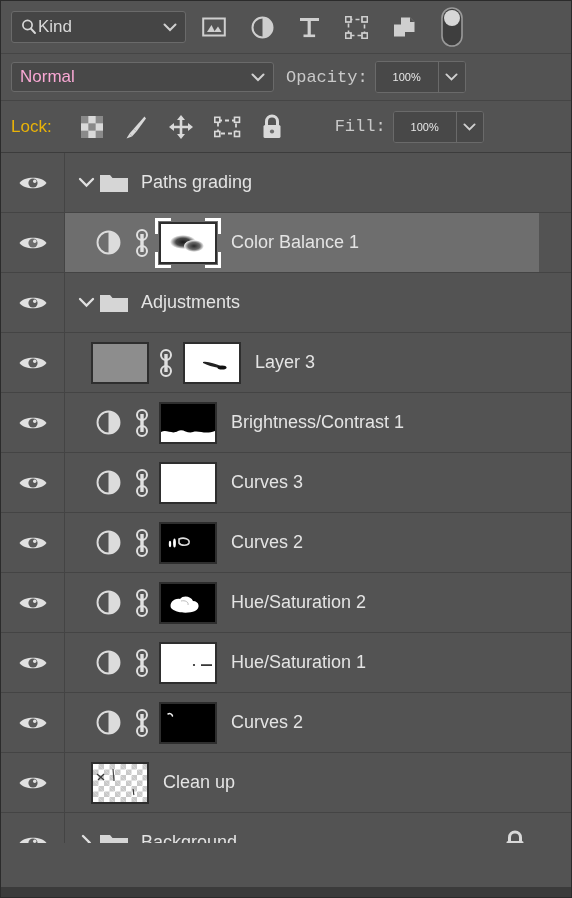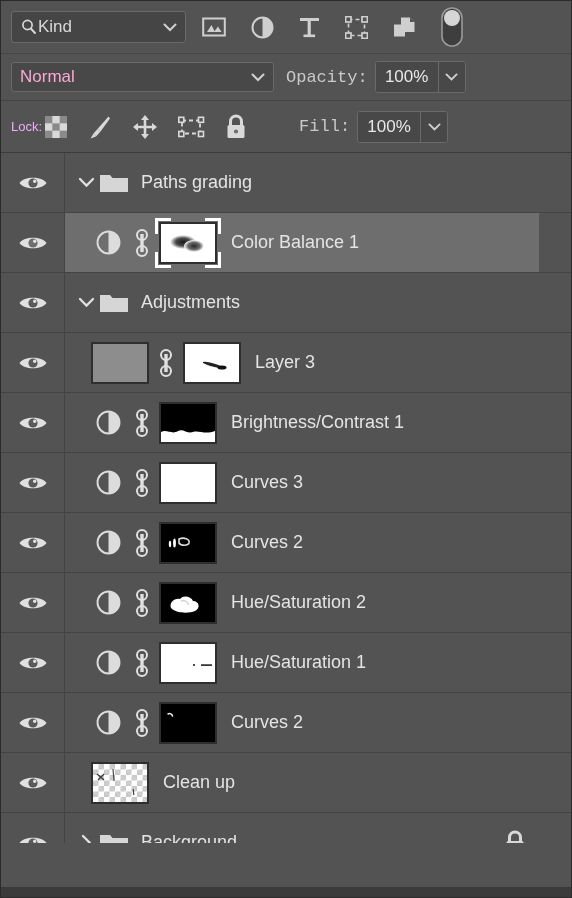--- a/index.html
+++ b/index.html
@@ -145,21 +145,21 @@
     border-radius: 3px;
     overflow: hidden;
     background: #484848;
   }
   .numbox .nval {
     width: 62px;
     display: flex;
     align-items: center;
     justify-content: center;
     color: #e8e8e8;
-    font-size: 17px;
+    font-size: 11px;
     background: #484848;
     cursor: text;
   }
   .numbox .nstep {
     width: 26px;
     display: flex;
     align-items: center;
     justify-content: center;
     border-left: 1px solid #6a6a6a;
     background: #484848;
@@ -170,23 +170,23 @@
   .lockrow {
     height: 52px;
     background: #535353;
     display: flex;
     align-items: center;
     padding: 0 10px;
     border-bottom: 1px solid #3c3c3c;
     box-sizing: border-box;
   }
   .lockrow .locklabel {
-    color: #f0abfc;
-    font-size: 13px;
-    margin-right: 2px;
+    color: #eab308;
+    font-size: 17px;
+    margin-right: 28px;
   }
   .lockicons { display: flex; align-items: center; gap: 20px; }
 
   
   .layerlist {
     position: relative;
     background: #535353;
     height: 690px;
     overflow: hidden;
   }

